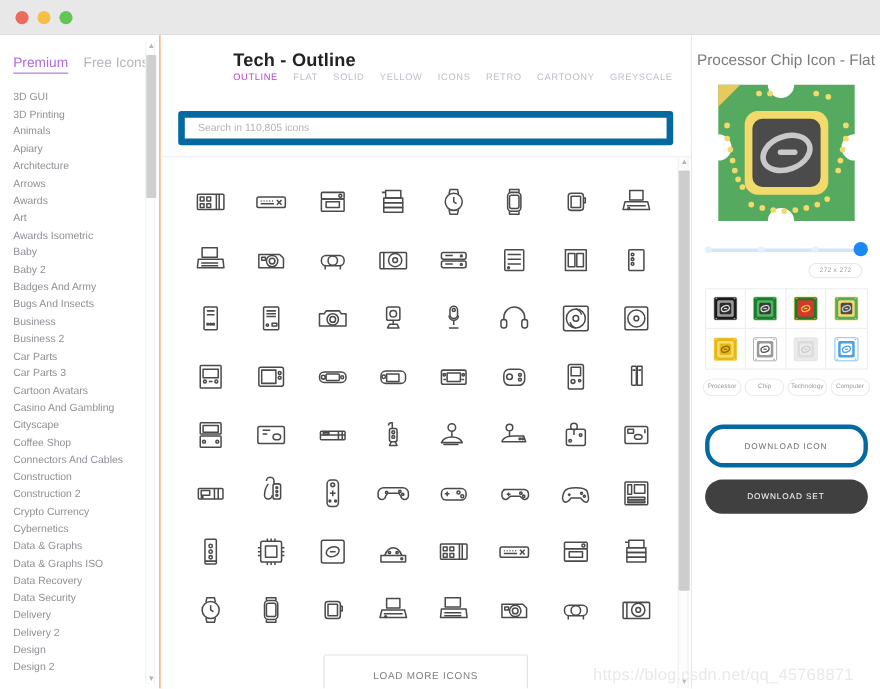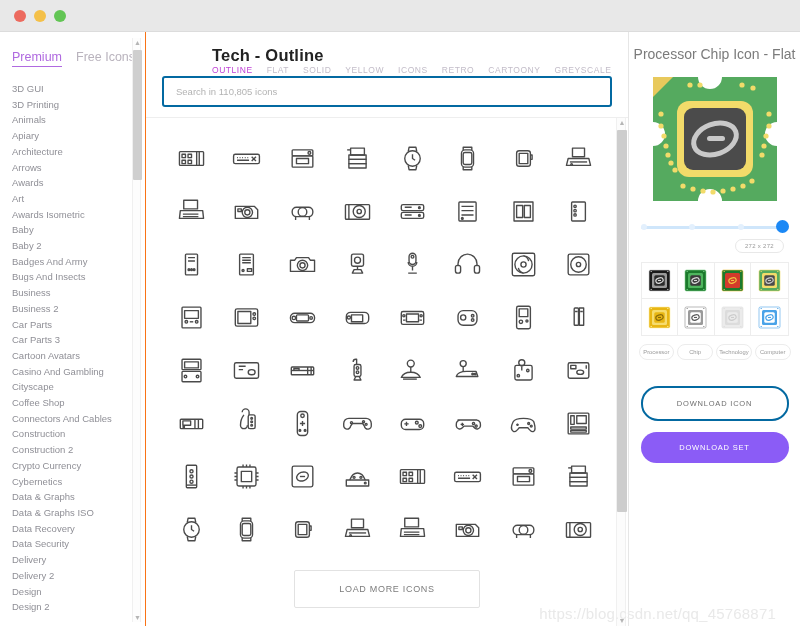--- a/index.html
+++ b/index.html
@@ -90,23 +90,23 @@
     font-size: 16.5px; font-weight: bold; color: #222;
     letter-spacing: .2px; white-space: nowrap;
   }
   .style-tabs {
     display: flex; gap: 14px; margin-left: 50px;
     font-size: 8.5px; letter-spacing: .55px;
   }
   .style-tab { color: #c3bdc9; cursor: pointer; white-space: nowrap; }
   .style-tab.active { color: #c042d6; }
   .searchbar {
-    margin-top: 1px;
+    margin-top: 26px;
     height: 31px;
-    border: 2px solid #0369a1;
+    border: 6px solid #0369a1;
     border-radius: 3px;
     display: flex; align-items: center;
     padding: 0 12px;
   }
   .searchbar input {
     border: none; outline: none; width: 100%;
     font-family: "Liberation Sans", sans-serif;
     font-size: 9.5px; color: #7a7a7a; background: transparent;
   }
   .searchbar input::placeholder { color: #b3b3b3; }
@@ -222,25 +222,25 @@
   }
   .dl-icon, .dl-set {
     width: 148px; text-align: center;
     font-size: 7.5px; letter-spacing: .8px;
     padding: 11px 0; border-radius: 17px;
     cursor: pointer;
     font-family: "Liberation Sans", sans-serif;
   }
   .dl-icon {
     margin-top: 26px;
-    border: 2px solid #0369a1; background: #fff; color: #6e6e6e;
+    border: 4px solid #0369a1; background: #fff; color: #6e6e6e;
   }
   .dl-set {
     margin-top: 11px;
-    border: none; background: #8b5cf6; color: #fff;
+    border: none; background: #404040; color: #fff;
   }
   .watermark {
     position: absolute; right: 24px; bottom: 4px;
     font-size: 15px; color: #e9e9e9;
     letter-spacing: .2px; pointer-events: none;
     white-space: nowrap;
   }
 </style>
 </head>
 <body>

